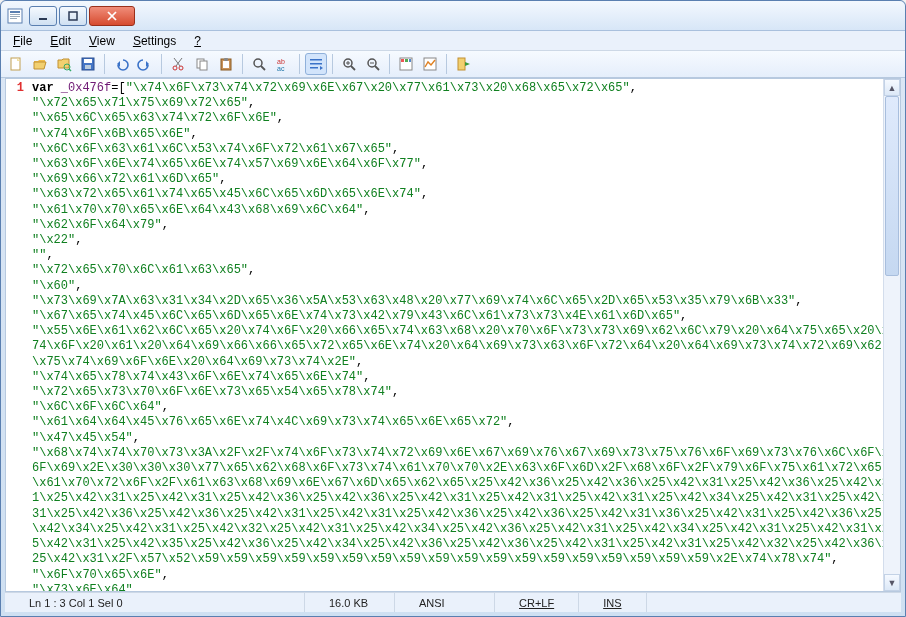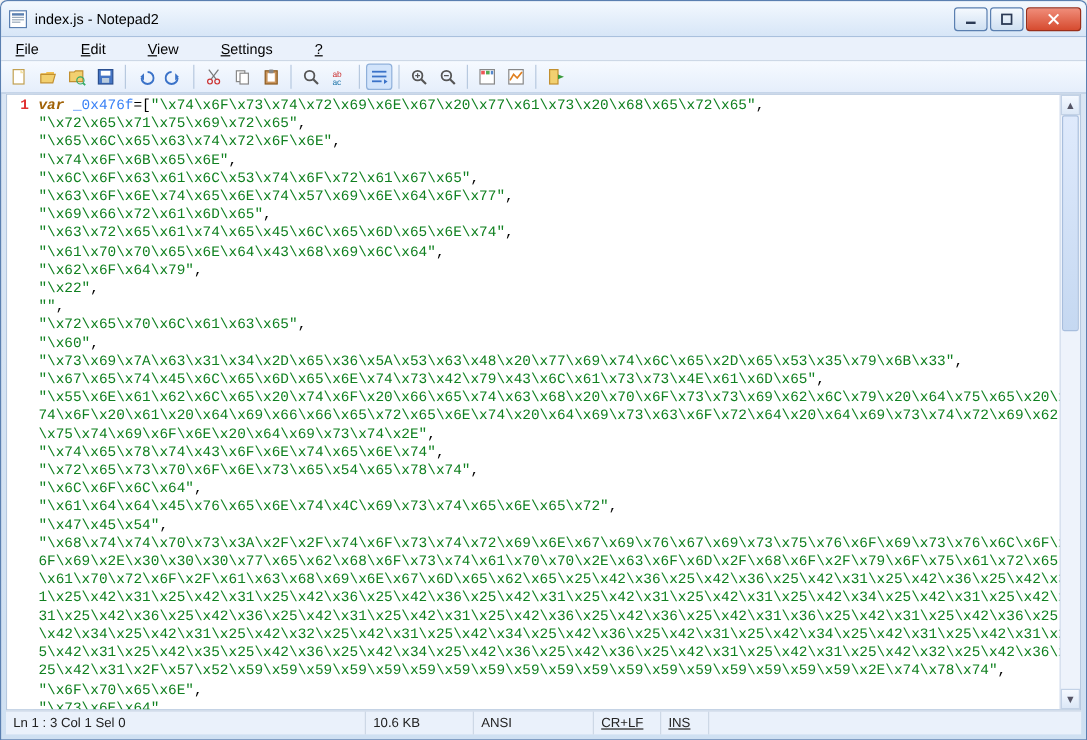--- a/index.html
+++ b/index.html
@@ -29,51 +29,51 @@
     font-size: 11px; color: #2b3a55;
   }
   .win-btn.max { width: 28px; }
   .win-btn.close {
     width: 46px;
     background: linear-gradient(#f08d7a,#d64b2f);
     border-color: #9a2f1a; color: #fff;
   }
   .menubar {
     height: 20px; background: #eaf1fb; border-bottom: 1px solid #cdd8e6;
-    display: flex; align-items: center; padding: 0 4px; gap: 19px;
+    display: flex; align-items: center; padding: 0 4px; gap: 2px;
   }
   .menu-item { padding: 1px 8px; cursor: default; }
   .mnemonic { text-decoration: underline; }
   .toolbar {
     height: 27px; background: linear-gradient(#f6faff,#e5eefb);
     border-bottom: 1px solid #b7c9df;
     display: flex; align-items: center; padding: 0 4px; gap: 2px;
   }
   .tb-btn {
     width: 22px; height: 22px; display:flex; align-items:center; justify-content:center;
     border: 1px solid transparent; border-radius: 3px;
   }
   .tb-sep { width:1px; height:20px; background:#b7c9df; margin:0 3px; }
   .editor-wrap { flex:1; background:#fff; border:1px solid #b7c9df; margin:0 4px 0 4px; position:relative; overflow:hidden; }
   .editor {
     position:absolute; inset:0; overflow:hidden;
     display:flex; font-family: Consolas, "Courier New", monospace; font-size: 12px; line-height: 15.2px;
   }
   .gutter { width: 22px; text-align:right; padding:2px 4px 2px 2px; color:#e03030; background:#fff; user-select:none; font-weight:bold;}
   .code { flex:1; padding:2px 4px 2px 4px; white-space:pre-wrap; word-break:break-all; color:#000; }
-  .kw { color:#a16207; font-weight:bold;font-style:italic; }
-  .ident { color:#3b82f6; }
+  .kw { color:#000000; font-weight:bold; }
+  .ident { color:#701a75; }
   .op { color:#000; }
   .str { color:#108020; }
   .statusbar {
     height: 20px; background:#eaf1fb; border-top:1px solid #cdd8e6;
     display:flex; align-items:center; font-size:11px; color:#222;
     margin: 0 4px 4px 4px;
   }
-  .sb-cell { padding: 0 6px; border-right:1px solid #cdd8e6; height:100%; display:flex; align-items:center; }
+  .sb-cell { padding: 0 24px; border-right:1px solid #cdd8e6; height:100%; display:flex; align-items:center; }
   .sb-cell.wide { flex:0 0 300px; }
   .sb-cell.size { flex:0 0 90px; }
   .sb-cell.enc  { flex:0 0 100px; }
   .sb-cell.eol  { flex:0 0 56px;text-decoration:underline; }
   .sb-cell.ins  { flex:0 0 40px;text-decoration:underline; }
   .sb-cell.lang { flex:1; border-right:none; }
   .vscroll {
     position:absolute; right:0; top:0; bottom:0; width:17px;
     background:#eef3fb; border-left:1px solid #d3ddec;
     display:flex; flex-direction:column;
@@ -93,21 +93,20 @@
   <div class="titlebar">
     <span class="app-icon">
       <svg width="16" height="16">
           <rect x="1" y="1" width="14" height="14" fill="#fff" stroke="#5a7fb0"></rect>
           <rect x="3" y="3" width="10" height="2" fill="#5a7fb0"></rect>
           <rect x="3" y="6" width="10" height="1" fill="#9ab"></rect>
           <rect x="3" y="8" width="10" height="1" fill="#9ab"></rect>
           <rect x="3" y="10" width="7" height="1" fill="#9ab"></rect>
         </svg>
     </span>
-    <span class="title">index.js - Notepad2</span>
     <div class="win-buttons">
       <div class="win-btn">
           <svg width="10" height="10">
             <rect x="1" y="7" width="8" height="2" fill="#2b3a55"></rect>
           </svg>
         </div>
       <div class="win-btn max">
           <svg width="10" height="10">
             <rect x="1" y="1" width="8" height="8" fill="none" stroke="#2b3a55" stroke-width="1.5"></rect>
           </svg>
@@ -291,19 +290,19 @@
       <div class="vs-btn">▲</div>
       <div class="vs-track">
           <div class="vs-thumb"></div>
         </div>
       <div class="vs-btn">▼</div>
     </div>
   </div>
 
   <div class="statusbar">
     <div class="sb-cell wide">Ln 1 : 3   Col 1   Sel 0</div>
-    <div class="sb-cell size">10.6 KB</div>
+    <div class="sb-cell size">16.0 KB</div>
     <div class="sb-cell enc">ANSI</div>
     <div class="sb-cell eol">CR+LF</div>
     <div class="sb-cell ins">INS</div>
   </div>
 
 </div>
 
 </body></html>

